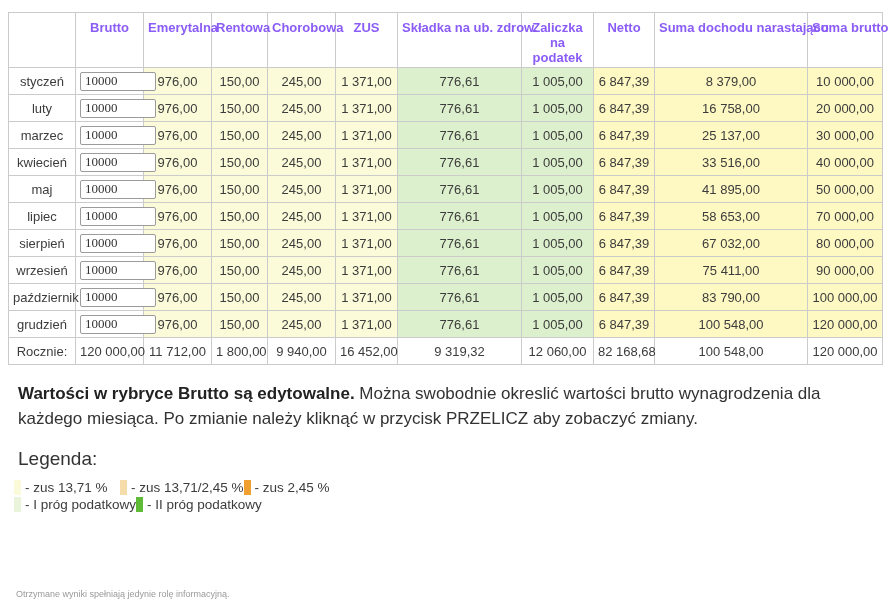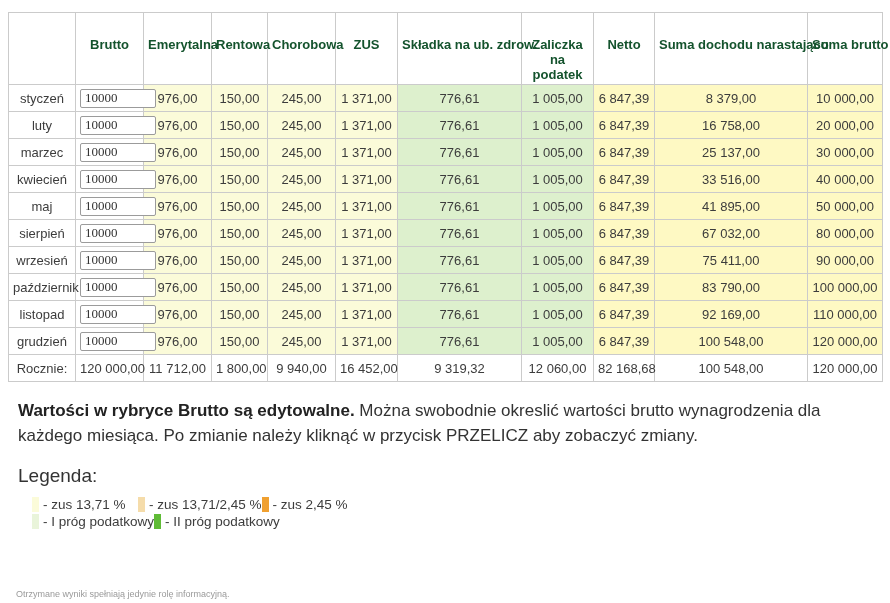--- a/index.html
+++ b/index.html
@@ -22,24 +22,24 @@
     font-size: 13px;
   }
   table.salary th, table.salary td {
     border: 1px solid #cbcbcb;
     padding: 2px 4px;
     white-space: nowrap;
     overflow: visible;
   }
   table.salary thead th {
     font-weight: bold;
-    color: #14532d;
+    color: #8b5cf6;
     text-align: center;
     vertical-align: top;
-    padding-top: 24px;
+    padding-top: 7px;
     height: 38px;
     background: #ffffff;
   }
   table.salary thead th.wrap { white-space: normal; line-height: 15px; }
   table.salary tbody tr { height: 27px; }
   table.salary td { text-align: center; vertical-align: middle; color: #3c3c3c; }
   td.month { text-align: right; padding-right: 7px; background: #ffffff; }
   td.input-cell { text-align: left; padding-left: 5px; background: #ffffff; }
   td.c-yellow { background: #fbfbd9; }
   td.c-green  { background: #ddf0cd; }
@@ -71,21 +71,21 @@
   .note b { font-weight: bold; color: #222222; }
 
   
   .legend-title {
     margin: 17px 0 10px 18px;
     font-size: 19px;
     font-weight: normal;
     color: #333333;
   }
   .legend-row {
-    margin: 0 0 2px 32px;
+    margin: 0 0 2px 14px;
     display: flex;
     align-items: center;
     font-size: 13.5px;
     color: #3c3c3c;
   }
   .legend-item { display: inline-flex; align-items: center; min-width: 106px; }
   .legend-item:last-child { min-width: 0; }
   .swatch {
     display: inline-block;
     width: 7px;
@@ -197,20 +197,33 @@
           <td class="c-yellow">150,00</td>
           <td class="c-yellow">245,00</td>
           <td class="c-yellow">1 371,00</td>
           <td class="c-green">776,61</td>
           <td class="c-green">1 005,00</td>
           <td class="c-plain">6 847,39</td>
           <td class="c-plain">41 895,00</td>
           <td class="c-plain">50 000,00</td>
         </tr>
         <tr>
+          <td class="month">lipiec</td>
+          <td class="input-cell"><input class="brutto" type="text" value="10000" style=""></td>
+          <td class="c-yellow">976,00</td>
+          <td class="c-yellow">150,00</td>
+          <td class="c-yellow">245,00</td>
+          <td class="c-yellow">1 371,00</td>
+          <td class="c-green">776,61</td>
+          <td class="c-green">1 005,00</td>
+          <td class="c-plain">6 847,39</td>
+          <td class="c-plain">58 653,00</td>
+          <td class="c-plain">70 000,00</td>
+        </tr>
+        <tr>
           <td class="month">sierpień</td>
           <td class="input-cell"><input class="brutto" type="text" value="10000" style=""></td>
           <td class="c-yellow">976,00</td>
           <td class="c-yellow">150,00</td>
           <td class="c-yellow">245,00</td>
           <td class="c-yellow">1 371,00</td>
           <td class="c-green">776,61</td>
           <td class="c-green">1 005,00</td>
           <td class="c-plain">6 847,39</td>
           <td class="c-plain">67 032,00</td>
@@ -234,33 +247,20 @@
           <td class="input-cell"><input class="brutto" type="text" value="10000" style=""></td>
           <td class="c-yellow">976,00</td>
           <td class="c-yellow">150,00</td>
           <td class="c-yellow">245,00</td>
           <td class="c-yellow">1 371,00</td>
           <td class="c-green">776,61</td>
           <td class="c-green">1 005,00</td>
           <td class="c-plain">6 847,39</td>
           <td class="c-plain">83 790,00</td>
           <td class="c-plain">100 000,00</td>
-        </tr>
-        <tr>
-          <td class="month">listopad</td>
-          <td class="input-cell"><input class="brutto" type="text" value="10000" style=""></td>
-          <td class="c-yellow">976,00</td>
-          <td class="c-yellow">150,00</td>
-          <td class="c-yellow">245,00</td>
-          <td class="c-yellow">1 371,00</td>
-          <td class="c-green">776,61</td>
-          <td class="c-green">1 005,00</td>
-          <td class="c-plain">6 847,39</td>
-          <td class="c-plain">92 169,00</td>
-          <td class="c-plain">110 000,00</td>
         </tr>
         <tr>
           <td class="month">grudzień</td>
           <td class="input-cell"><input class="brutto" type="text" value="10000" style=""></td>
           <td class="c-yellow">976,00</td>
           <td class="c-yellow">150,00</td>
           <td class="c-yellow">245,00</td>
           <td class="c-yellow">1 371,00</td>
           <td class="c-green">776,61</td>
           <td class="c-green">1 005,00</td>

